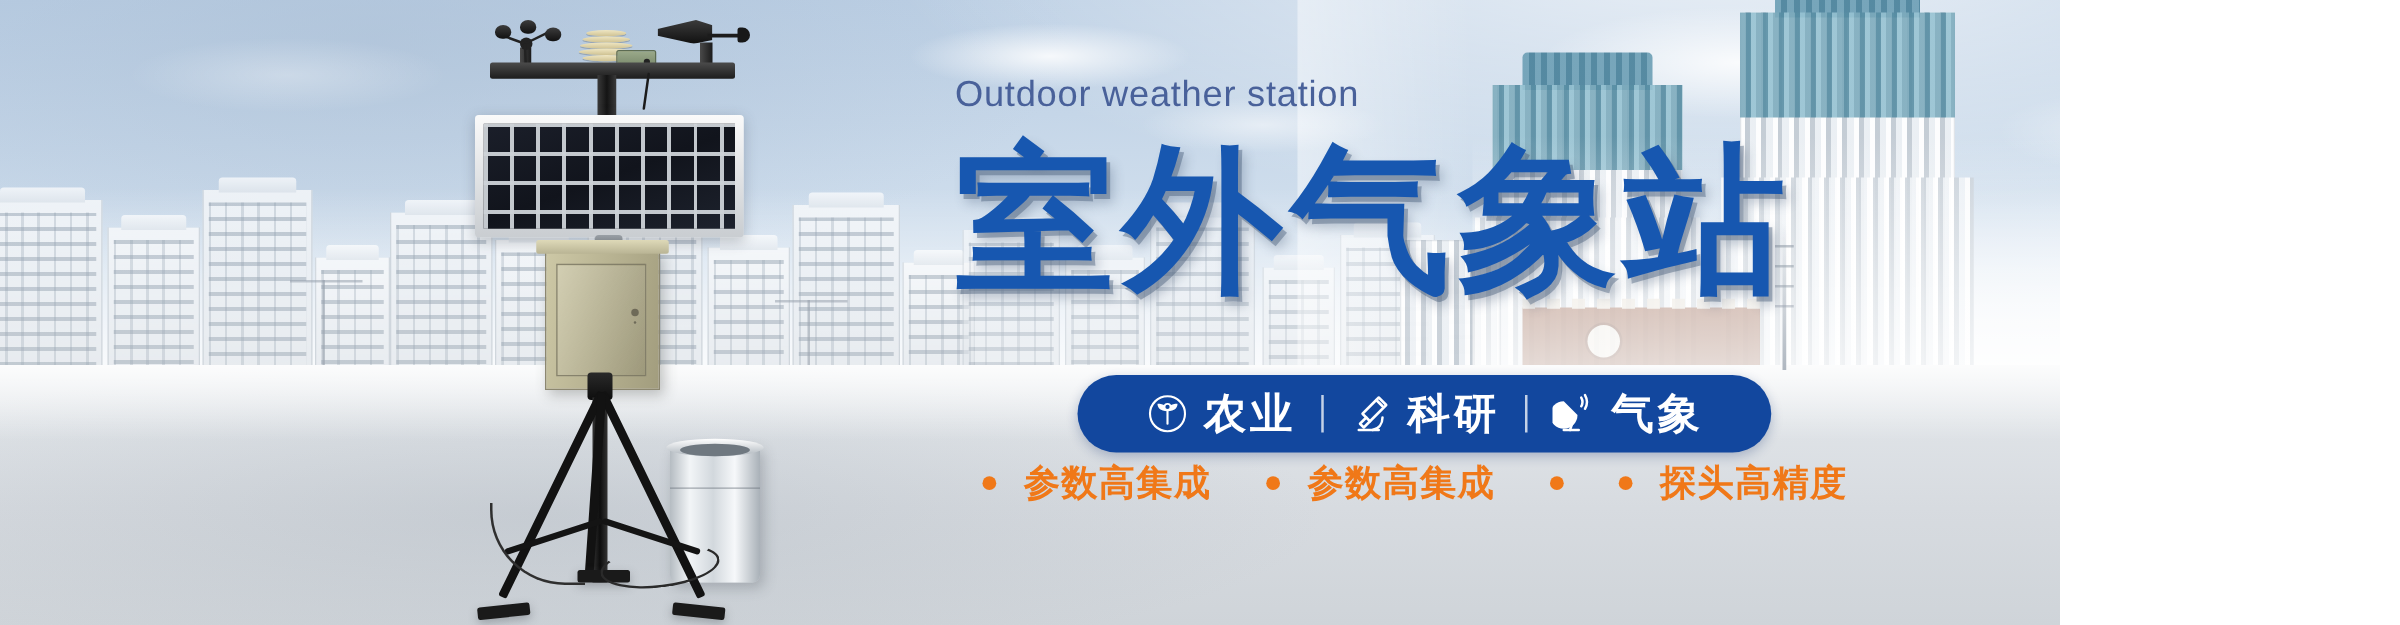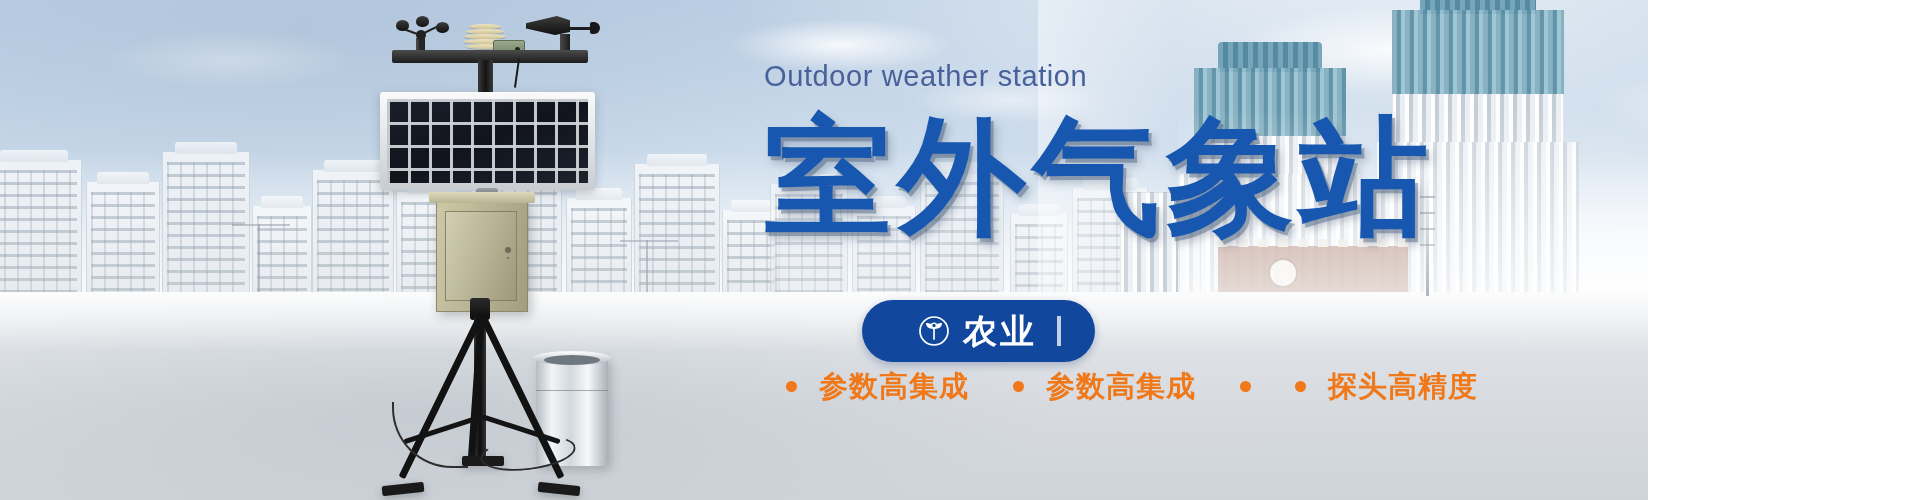--- a/index.html
+++ b/index.html
@@ -461,23 +461,47 @@
           <path d="M18 16 C12 16 10 13 10 10 C15 10 18 12 18 16 Z" fill="#fff" stroke="none"></path>
           <path d="M18 16 C24 16 26 13 26 10 C21 10 18 12 18 16 Z" fill="#fff" stroke="none"></path>
           <circle cx="18" cy="12.5" r="2.4" fill="#12479e" stroke="#fff" stroke-width="1.4"></circle>
         </svg>
       </span>
       <span class="txt">农业</span>
     </div>
 
     <div class="pill-sep"></div>
 
+    <div class="pill-item">
+      <span class="ico">
+        <svg viewBox="0 0 36 36" width="36" height="36" fill="none" stroke="#fff" stroke-width="2" stroke-linecap="round" stroke-linejoin="round">
+          <path d="M24 5 L30 11 L17 24 L11 18 Z"></path>
+          <path d="M14 21 L9 26 L12 29 L17 24"></path>
+          <path d="M8 31 H24"></path>
+          <path d="M19 31 C24 30 27 26 27 21"></path>
+          <path d="M22 7 L27 12"></path>
+        </svg>
+      </span>
+      <span class="txt">科研</span>
+    </div>
 
     <div class="pill-sep"></div>
 
+    <div class="pill-item">
+      <span class="ico">
+        <svg viewBox="0 0 36 36" width="36" height="36" fill="none" stroke="#fff" stroke-width="2" stroke-linecap="round">
+          <path d="M20 19 A11 11 0 1 1 9 8 Z" fill="#fff" stroke="none"></path>
+          <path d="M17 22 L14 31"></path>
+          <path d="M9 31 H21"></path>
+          <path d="M23 12 A7 7 0 0 0 23 5"></path>
+          <path d="M26 14 A11 11 0 0 0 26 3"></path>
+        </svg>
+      </span>
+      <span class="txt">气象</span>
+    </div>
 
   </div>
 
   <div class="bullets">
     <div class="bullet">
       <span class="dot"></span>
       <span class="btxt">参数高集成</span>
     </div>
     <div class="bullet">
       <span class="dot"></span>

